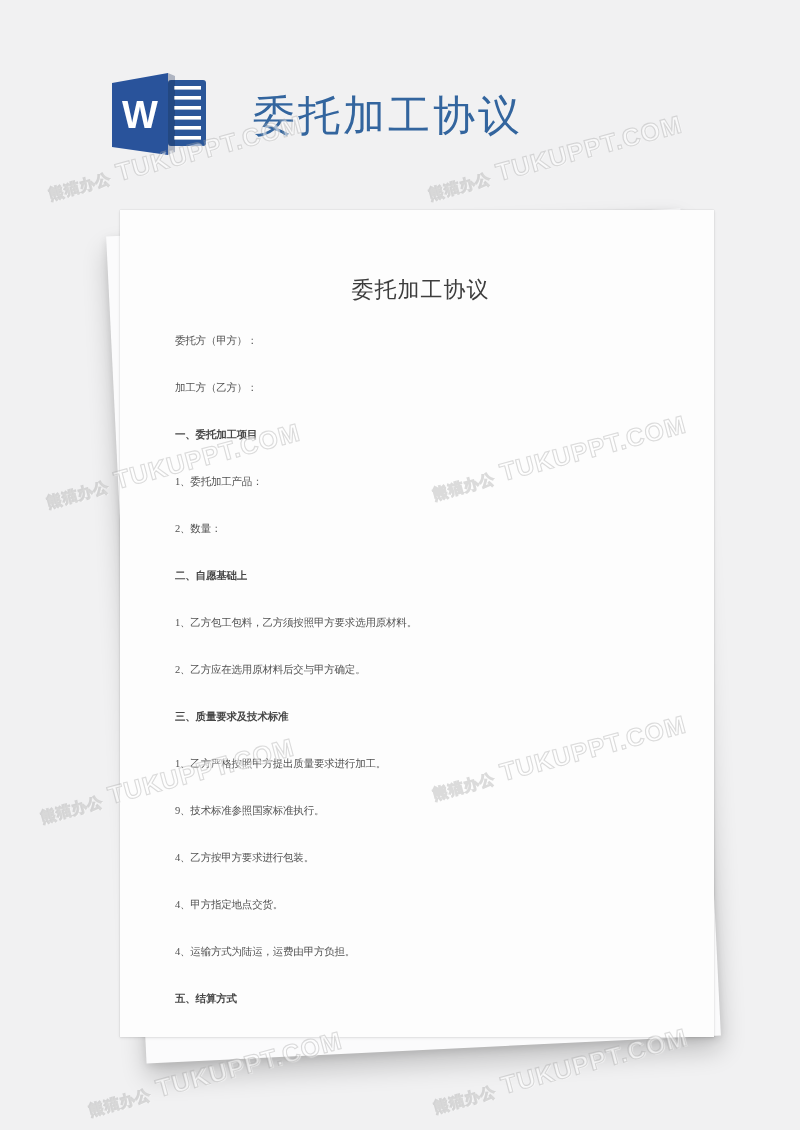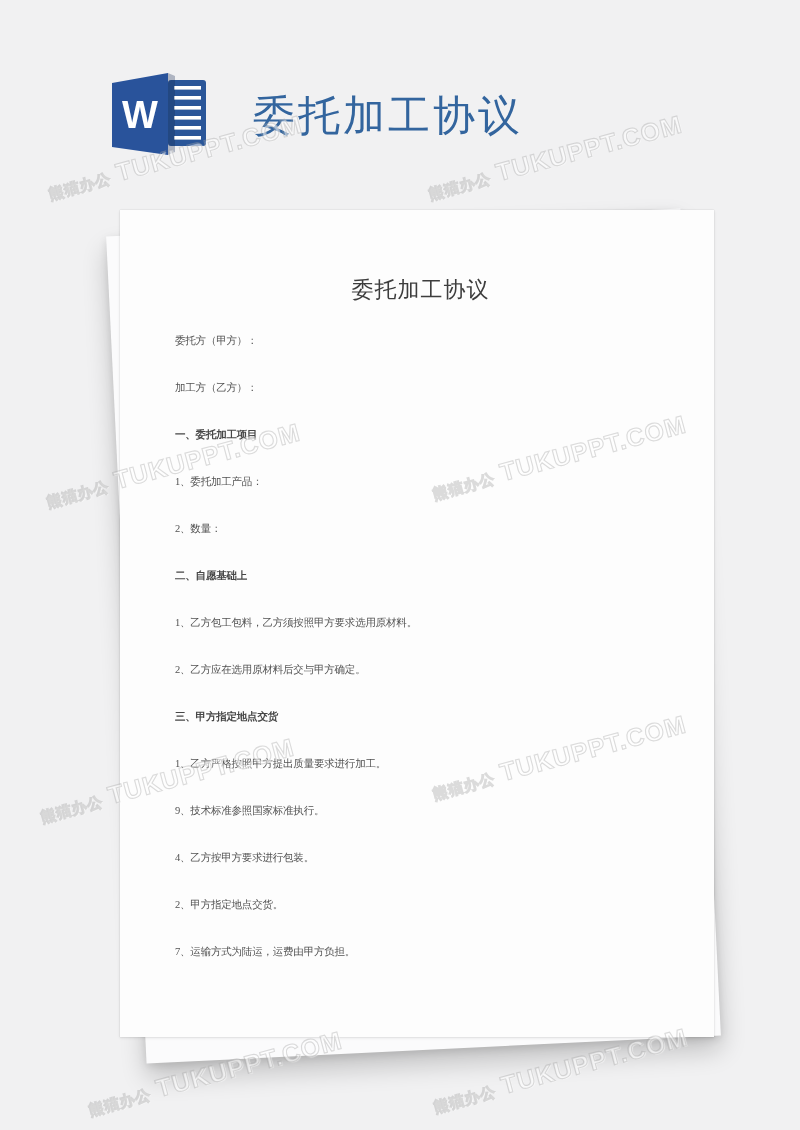--- a/index.html
+++ b/index.html
@@ -102,36 +102,39 @@
           <div class="para b">
             <div class="ln">二、自愿基础上</div>
           </div>
           <div class="para">
             <div class="ln">1、乙方包工包料，乙方须按照甲方要求选用原材料。</div>
           </div>
           <div class="para">
             <div class="ln">2、乙方应在选用原材料后交与甲方确定。</div>
           </div>
           <div class="para b">
-            <div class="ln">三、甲方指定地点交货</div>
+            <div class="ln">三、质量要求及技术标准</div>
           </div>
           <div class="para">
             <div class="ln">1、乙方严格按照甲方提出质量要求进行加工。</div>
           </div>
           <div class="para">
             <div class="ln">9、技术标准参照国家标准执行。</div>
           </div>
           <div class="para">
             <div class="ln">4、乙方按甲方要求进行包装。</div>
           </div>
           <div class="para">
-            <div class="ln">2、甲方指定地点交货。</div>
+            <div class="ln">4、甲方指定地点交货。</div>
           </div>
           <div class="para">
-            <div class="ln">7、运输方式为陆运，运费由甲方负担。</div>
+            <div class="ln">4、运输方式为陆运，运费由甲方负担。</div>
+          </div>
+          <div class="para b">
+            <div class="ln">五、结算方式</div>
           </div>
         </div>
     </div>
   </div>
 
   <div class="wm-layer" id="watermarks">
       <div class="wm" style="left: 48px; top: 177px;">
         <span class="cn">熊猫办公</span>
         <span class="en">TUKUPPT.COM</span>
       </div>

